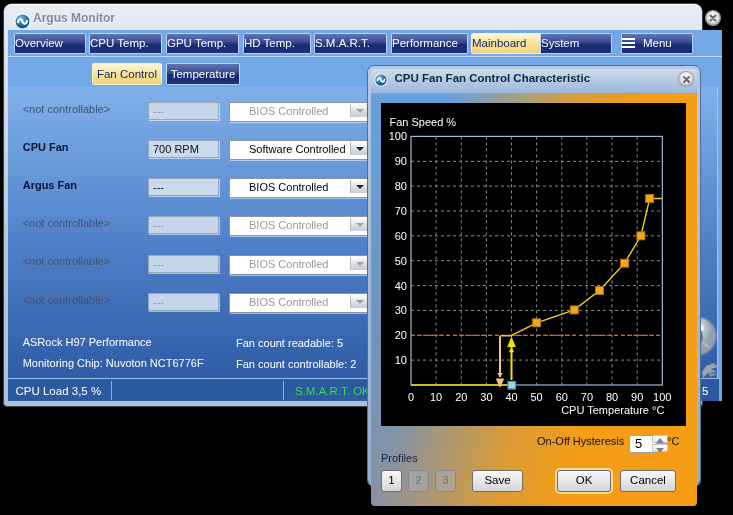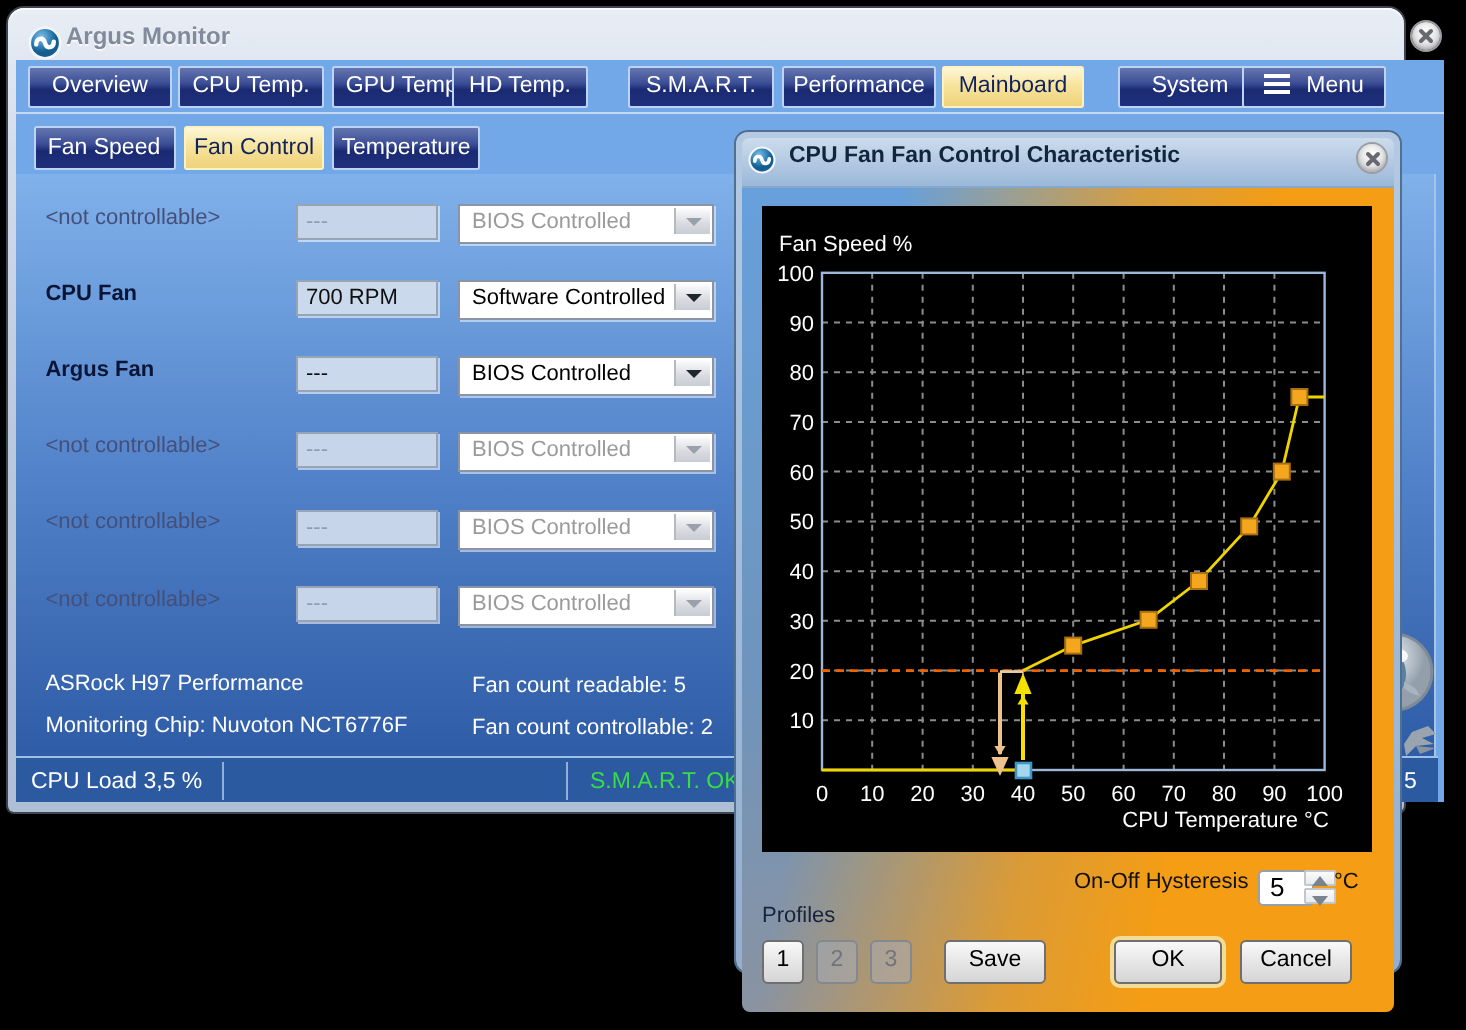--- a/index.html
+++ b/index.html
@@ -6,31 +6,31 @@
 #stage{position:absolute;left:0;top:0;width:733px;height:515px;background:#000}
 .abs{position:absolute}
 
 #win{position:absolute;left:4px;top:4px;width:698px;height:402px;border-radius:8px 8px 3px 3px;
  background:linear-gradient(#e9eef5 0%,#d3dcea 18%,#bac8dc 55%,#aebed5 100%);box-shadow:0 0 0 1px #3e4450, inset 0 1px 0 #f8fafc}
 #wtitle{position:absolute;left:29px;top:7px;font-size:12px;font-weight:bold;color:#828b9b;letter-spacing:0;text-shadow:0 1px 0 rgba(255,255,255,.65)}
 #client{position:absolute;left:4px;top:26px;width:714px;height:371px;background:#72a8e8;overflow:hidden}
 #content{position:absolute;left:0;top:57px;width:710px;height:291px;background:linear-gradient(#80b1ea,#4f7fc7 55%,#2e5ca6);border-right:1px solid #a8c4e4;box-sizing:border-box}
 #statusbar{position:absolute;left:0;top:348px;width:711px;height:23px;background:#2c5aa0;border-top:1px solid #9cc0e8}
 .tab{position:absolute;top:3px;height:21px;border:1px solid #bdd3f2;border-radius:1.5px;box-sizing:border-box;
- background:linear-gradient(#6476ae 0%,#3c4e96 40%,#1a2a72 58%,#202f7c 100%);color:#fff;font-size:11.5px;text-align:center;line-height:19px}
+ background:linear-gradient(#6476ae 0%,#3c4e96 40%,#1a2a72 58%,#202f7c 100%);color:#fff;font-size:11.5px;text-align:left;line-height:19px}
 .tab.act,.stab.act{background:linear-gradient(#fdf7d7,#f7e49c 45%,#efd27c);color:#11235e;border:1px solid #fdf2c0}
 .stab{position:absolute;top:33px;height:22px;border:1px solid #bdd3f2;border-radius:1.5px;box-sizing:border-box;
  background:linear-gradient(#6476ae 0%,#3c4e96 40%,#1a2a72 58%,#202f7c 100%);color:#fff;font-size:11.5px;text-align:center;line-height:20px}
 .rowlab{position:absolute;font-size:11px;color:#44507a}
 .rowlab.en{color:#0a1536;font-weight:bold}
 .fld{position:absolute;left:140px;width:61px;height:14px;background:#c6d5e9;border:1px solid #97a4b6;
  box-shadow:1px 1px 0 rgba(255,255,255,.55);font-size:11px;color:#8e9cb4;padding:2px 4px 0 4px}
 .fld.en{color:#101010;background:#cbd9ec}
 .dd{position:absolute;left:221px;width:120px;height:16px;background:#fff;border:1px solid #8a94a4;
- box-shadow:1px 1px 0 rgba(255,255,255,.5);font-size:11px;color:#9a9a9a;padding:2px 0 0 6px}
+ box-shadow:1px 1px 0 rgba(255,255,255,.5);font-size:11px;color:#9a9a9a;padding:2px 0 0 19px}
 .dd.en{color:#000}
 .dda{position:absolute;right:1px;top:1px;width:17px;height:13px;background:linear-gradient(#fdfdfd,#d9dbe0 60%,#c8ccd4);border-left:1px solid #b5b9c0}
 .dda:after{content:"";position:absolute;left:5px;top:5px;border:4px solid transparent;border-top:4px solid #9ba1ab}
 .dd.en .dda:after{border-top-color:#20262e}
 .info{position:absolute;font-size:11px;color:#fff}
 .sbtx{position:absolute;top:6px;font-size:11.5px;color:#fff}
 .sdiv{position:absolute;top:2px;width:1px;height:19px;background:#8fb0d8}
 
 .closeb{position:absolute;border-radius:50%;background:radial-gradient(circle at 50% 35%,#fdfdfd,#e3e3e5 55%,#c9c9cc);box-shadow:0 0 0 1px #9a9da3, inset 0 -1px 2px rgba(120,120,125,.5)}
 .closeb svg{position:absolute;left:0;top:0}
@@ -71,29 +71,28 @@
   <div id="wtitle">Argus Monitor</div>
   <div class="closeb" style="left:702px;top:7px;width:14px;height:14px">
     <svg width="14" height="14" viewBox="0 0 14 14">
           <path d="M4.5 4.5 L9.5 9.5 M9.5 4.5 L4.5 9.5" stroke="#67696e" stroke-width="2" stroke-linecap="round"></path>
         </svg>
   </div>
   <div id="client">
    <div class="tab" style="left:6px;width:72px">Overview</div>
    <div class="tab" style="left:81px;width:73px">CPU Temp.</div>
    <div class="tab" style="left:158px;width:73px">GPU Temp.</div>
-   <div class="tab" style="left:218px;width:68px">HD Temp.</div>
+   <div class="tab" style="left:235px;width:68px">HD Temp.</div>
    <div class="tab" style="left:383px;width:77px">Performance</div>
    <div class="tab" style="left:306px;width:73px">S.M.A.R.T.</div>
    <div class="tab act" style="left:463px;width:71px">Mainboard</div>
-   <div class="tab" style="left:551px;width:72px">System</div>
+   <div class="tab" style="left:532px;width:72px">System</div>
    <div class="tab" style="left:613px;width:72px"><span style="display:inline-block;vertical-align:-2px;margin-right:8px"><svg width="13" height="12">
               <path d="M0 2h13M0 6h13M0 10h13" stroke="#fff" stroke-width="2"></path>
             </svg></span>Menu</div>
-   <div class="stab" style="left:8.5px;width:71px">Fan Speed</div>
    <div class="stab act" style="left:84px;width:70px">Fan Control</div>
    <div class="stab" style="left:158px;width:74px">Temperature</div>
    <div style="position:absolute;left:0;top:26px;width:714px;height:1px;background:#c9d8ee"></div>
    <div id="content">
      <div class="rowlab" style="left:14.7px;top:16px">&lt;not controllable&gt;</div>
      <div class="rowlab en" style="left:14.7px;top:54px">CPU Fan</div>
      <div class="rowlab en" style="left:14.7px;top:92px">Argus Fan</div>
      <div class="rowlab" style="left:14.7px;top:130px">&lt;not controllable&gt;</div>
      <div class="rowlab" style="left:14.7px;top:168px">&lt;not controllable&gt;</div>
      <div class="rowlab" style="left:14.7px;top:207px">&lt;not controllable&gt;</div>

